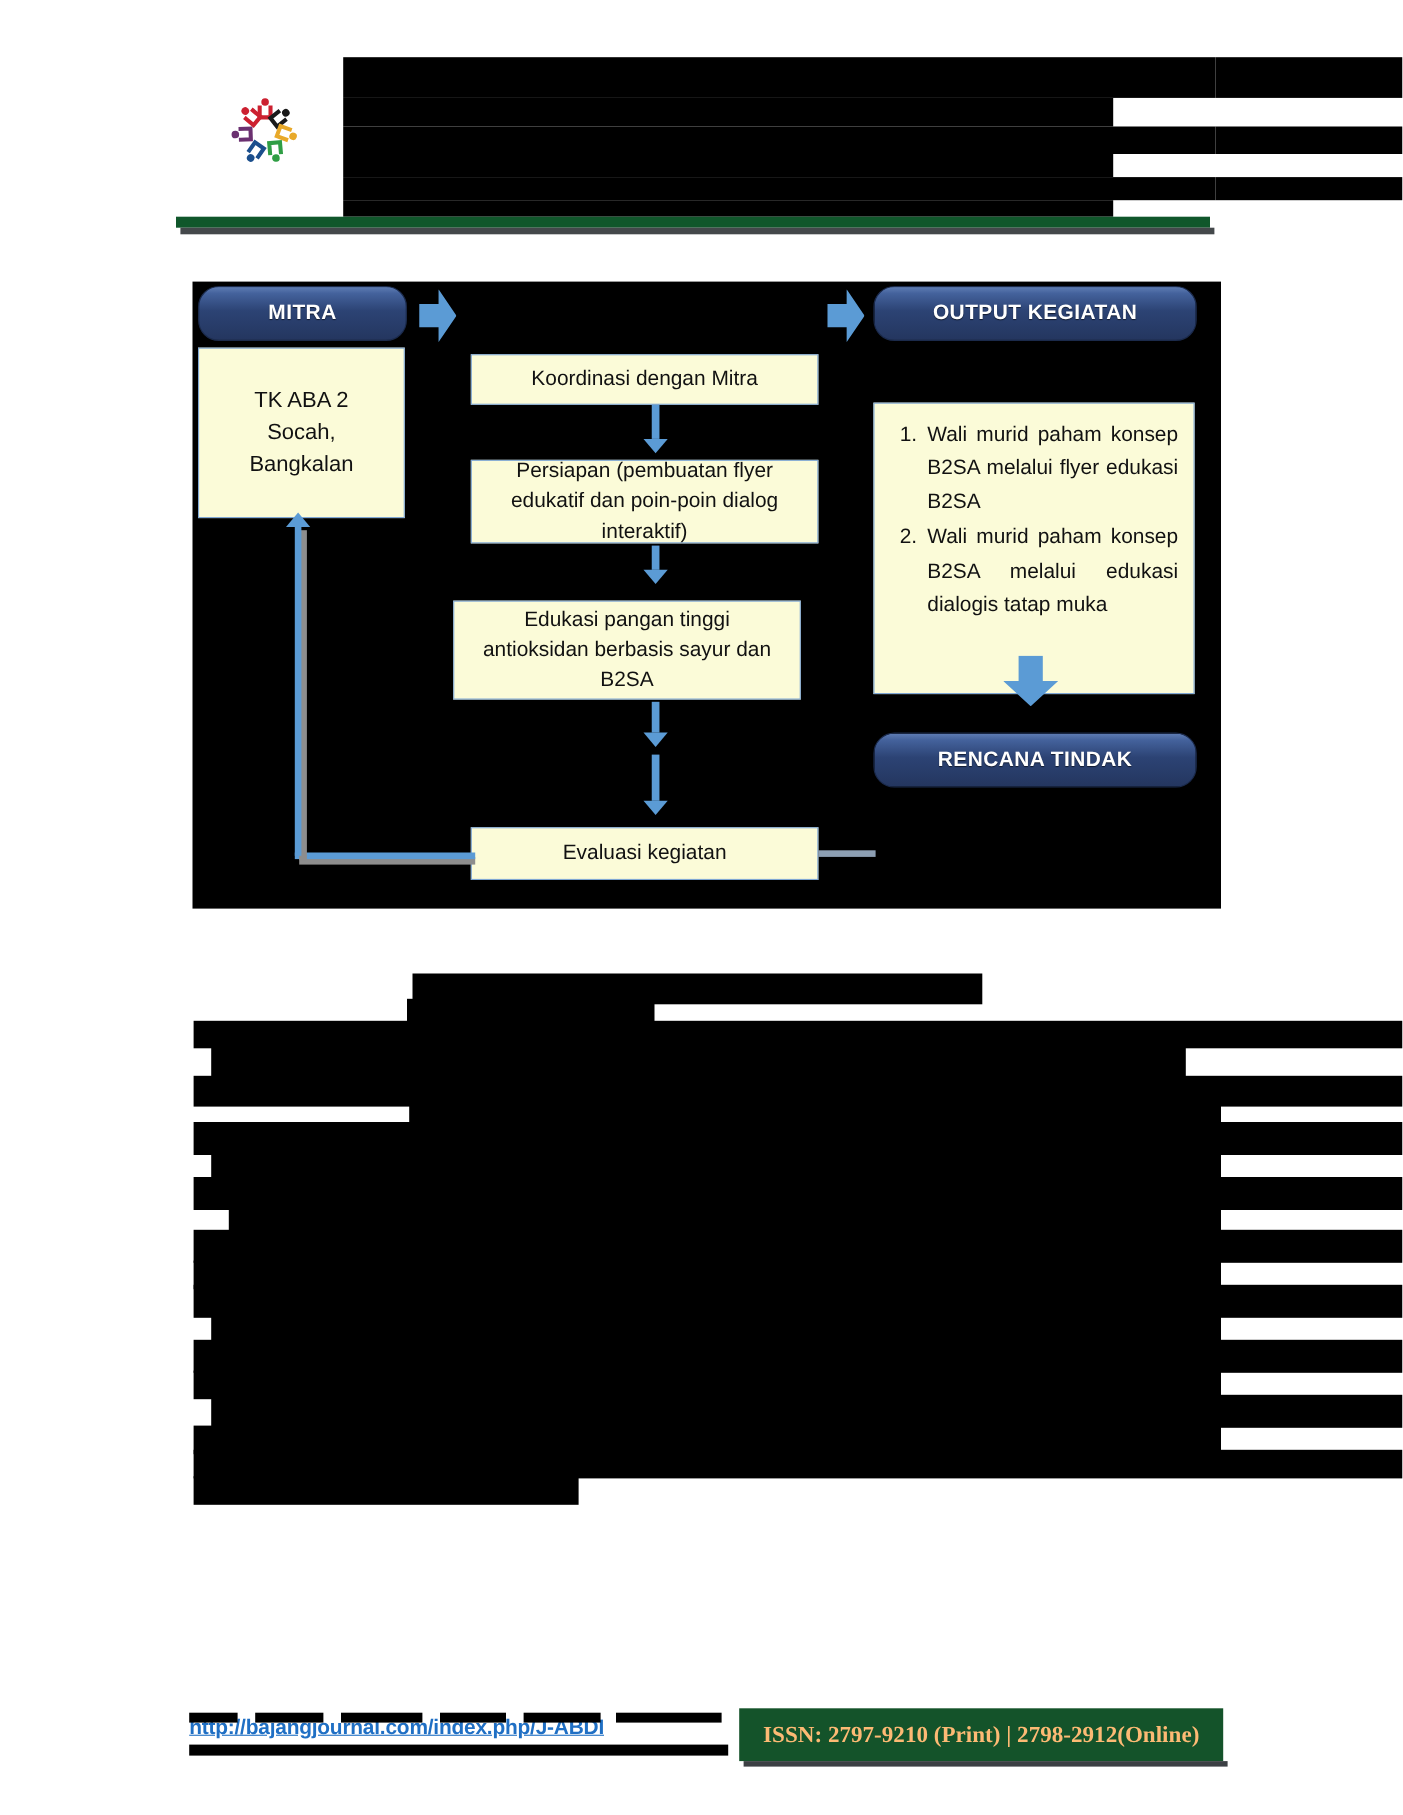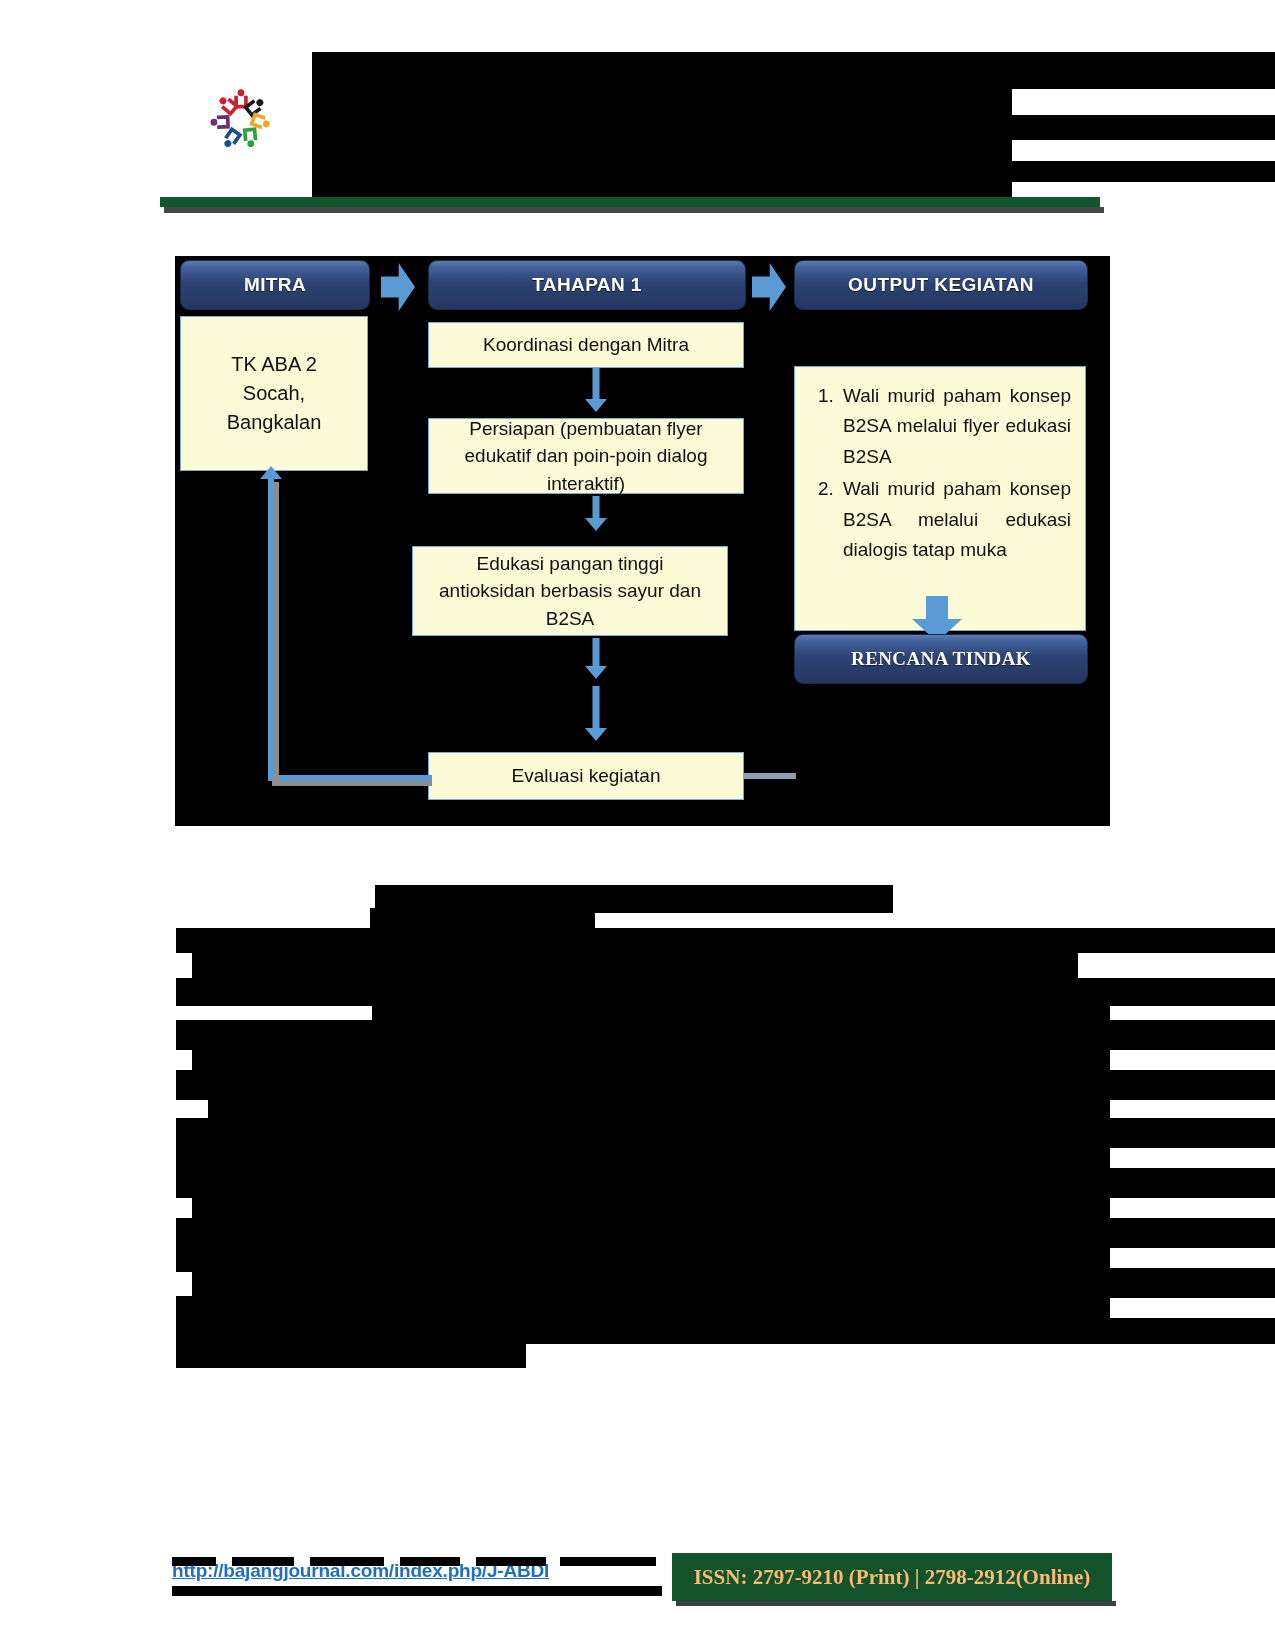--- a/index.html
+++ b/index.html
@@ -52,21 +52,21 @@
   
   #flow-bg {
     position: absolute;
     left: 175px; top: 18px;
     width: 935px; height: 570px;
     background: #000000;
   }
 
   .hdr-pill {
     position: absolute;
-    border-radius: 9px;
+    border-radius: 19px;
     background: linear-gradient(to bottom,
                 #5e7cb3 0%, #44629c 12%, #2c4374 45%, #24365f 100%);
     box-shadow: 3px 4px 0 rgba(0,0,0,0.45);
     border: 1px solid #1b2a4b;
     color: #ffffff;
     font-weight: bold;
     font-size: 19px;
     display: flex;
     align-items: center;
     justify-content: center;
@@ -296,23 +296,20 @@
   </div>
   <div class="cream-box" style="left:180px; top:78px; width:188px; height:155px; font-size:20px;">
     <span>TK ABA 2 Socah, Bangkalan</span>
   </div>
 
   <div class="chevron-right" style="left:381px; top:25px;">
     <div class="glyph-shadow"></div>
       <div class="glyph"></div>
   </div>
 
-  <div class="hdr-pill" style="left:428px; top:22px; width:316px; height:48px;">
-    <span>TAHAPAN 1</span>
-  </div>
 
   <div class="cream-box" style="left:428px; top:84px; width:316px; height:46px;">
     <span>Koordinasi dengan Mitra</span>
   </div>
 
   <div class="v-arrow" style="left:584px; top:130px; width:24px; height:44px;">
     <div class="shadow-stem" style="height:31px;"></div>
     <div class="stem" style="height:31px;"></div>
     <div class="head-shadow" style="top:31px;"></div>
     <div class="head" style="top:31px;"></div>
@@ -372,21 +369,21 @@
       <li>Wali murid paham konsep B2SA melalui flyer edukasi B2SA</li>
       <li>Wali murid paham konsep B2SA melalui edukasi dialogis tatap muka</li>
     </ol>
   </div>
 
   <div class="chevron-down" style="left:912px; top:358px;">
     <div class="glyph-shadow"></div>
       <div class="glyph"></div>
   </div>
 
-  <div class="hdr-pill" style="left:794px; top:396px; width:292px; height:48px;font-family:Liberation Serif, serif;">
+  <div class="hdr-pill" style="left:794px; top:428px; width:292px; height:48px;">
     <span>RENCANA TINDAK</span>
   </div>
 
 
   <div class="h-connector" style="left:744px; top:535px; width:52px;"></div>
 
 </div>
 
 <div id="body-text">
 

